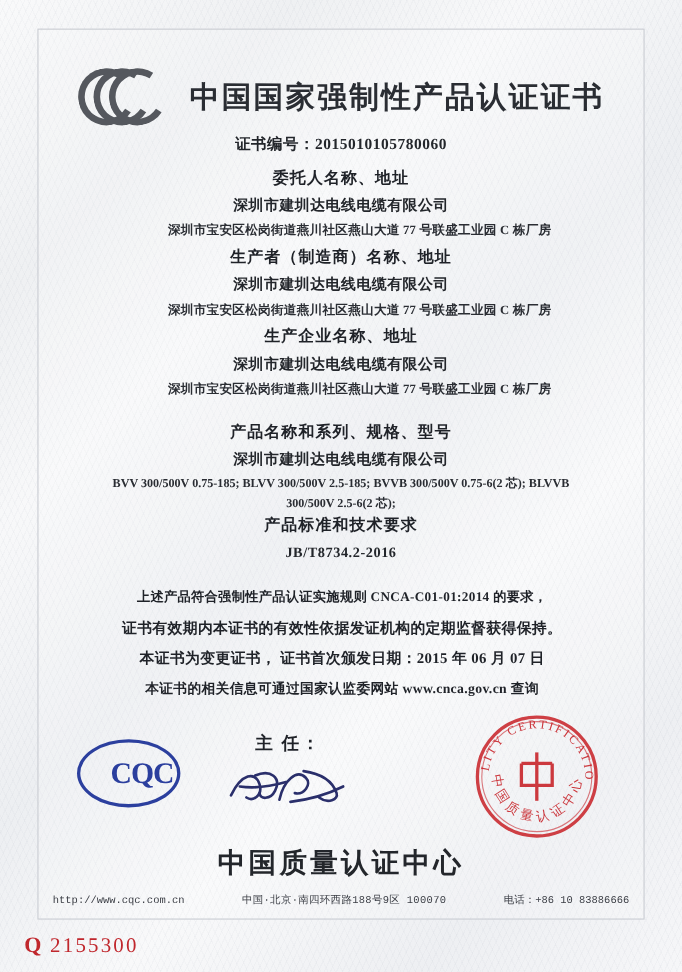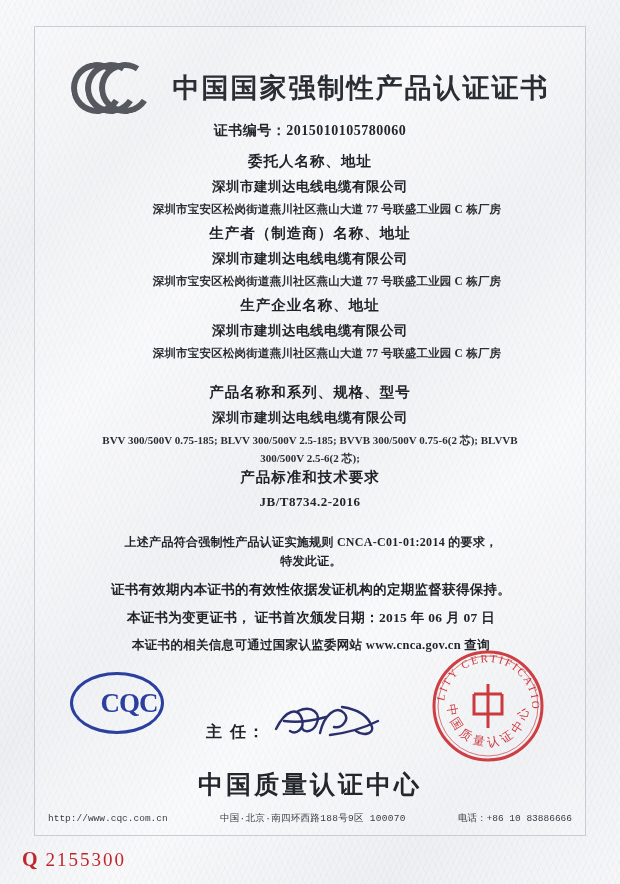--- a/index.html
+++ b/index.html
@@ -215,24 +215,25 @@
     justify-content: center;
     font-family: "Liberation Serif", serif;
     font-size: 27px;
     font-weight: bold;
     color: #2b3f9e;
     letter-spacing: -1px;
   }
   .sign-row {
     position: absolute;
     left: 206px;
-    top: 699px;
-    display: flex;
-    align-items: flex-end;
+    top: 666px;
+    display: flex;
+    align-items: center;
     gap: 6px;
+    flex-direction: column;
   }
   .sign-label {
     font-family: "Liberation Serif", serif;
     font-size: 16px;
     font-weight: bold;
     color: #1f2228;
     letter-spacing: 2px;
   }
   .signature {
     width: 112px;
@@ -344,21 +345,20 @@
       </div>
     </div>
 
     <div class="section" style="top:468px;">
       <div class="sec-title">产品标准和技术要求</div>
       <div class="std-line">JB/T8734.2-2016</div>
     </div>
 
     <div class="statements">
       <div class="stmt-rule">上述产品符合强制性产品认证实施规则 CNCA-C01-01:2014 的要求，</div>
-      <div class="stmt-rule indent2">特发此证。</div>
       <div class="stmt">证书有效期内本证书的有效性依据发证机构的定期监督获得保持。</div>
       <div class="stmt">本证书为变更证书，  证书首次颁发日期：2015 年 06 月 07 日</div>
       <div class="stmt small">本证书的相关信息可通过国家认监委网站 www.cnca.gov.cn 查询</div>
     </div>
 
     <div class="cqc-logo">
       <div class="oval"></div>
       <div class="txt">CQC</div>
     </div>
 

